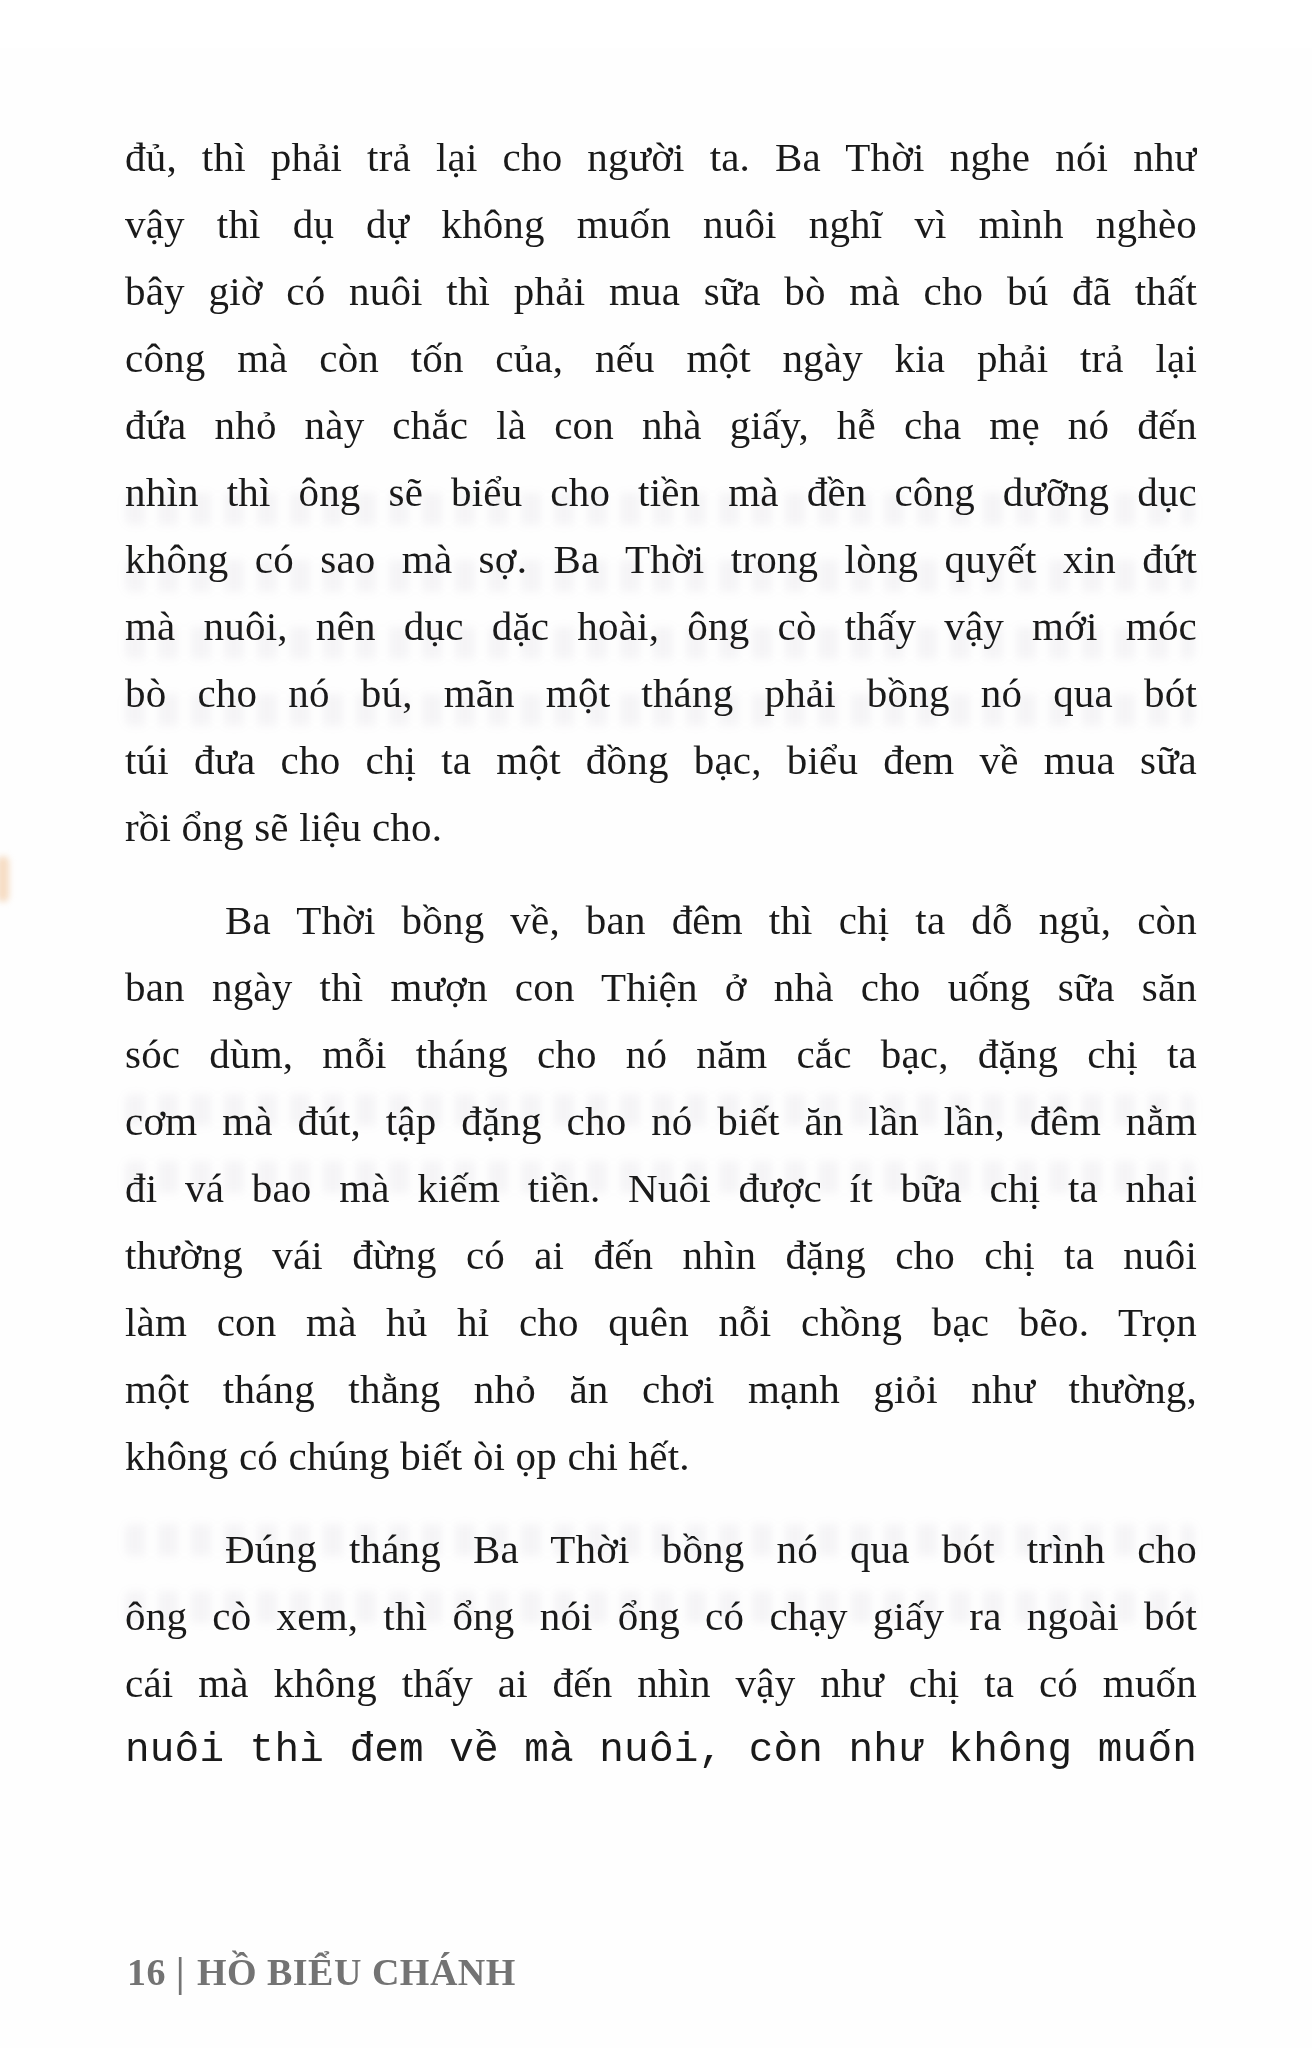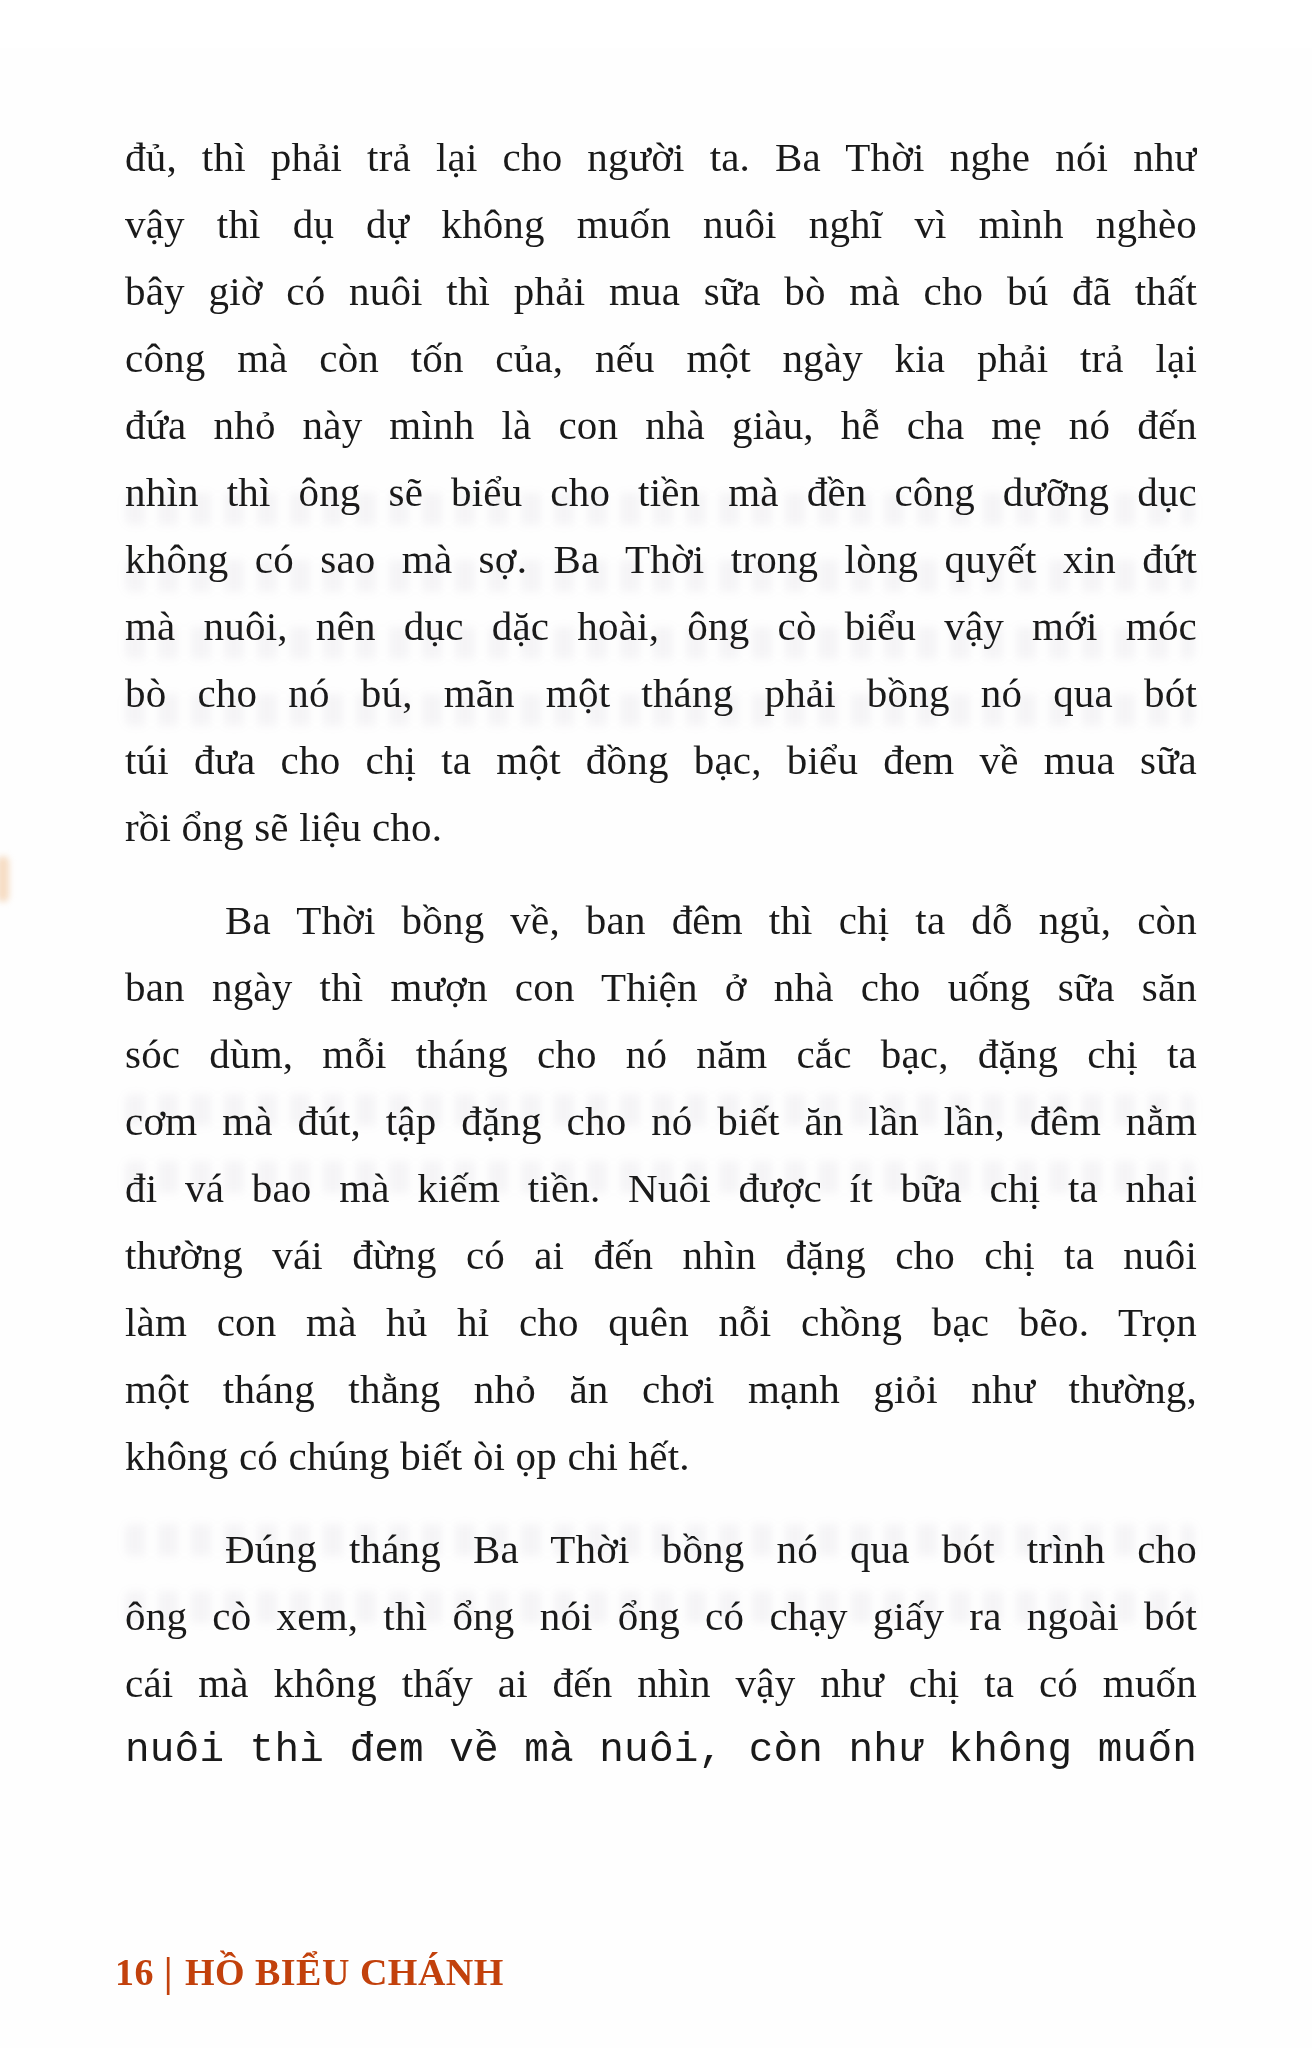--- a/index.html
+++ b/index.html
@@ -44,26 +44,26 @@
   }
   .line.last {
     text-align-last: left;
   }
   .para.justify-last .line.last {
     text-align-last: justify;
     font-family: Liberation Mono, monospace;
   }
   .footer {
     position: absolute;
-    left: 115px;
+    left: 127px;
     top: 1902px;
     font-size: 38px;
     font-weight: bold;
     letter-spacing: 0.5px;
-    color: #c2410c;
+    color: #737373;
   }
   .footer .sep {
     display: inline-block;
     margin: 0 12px 0 10px;
     font-weight: bold;
     transform: scaleY(1.1);
   }
   
   .ghost {
     position: absolute;
@@ -118,24 +118,24 @@
   <div class="ghost" style="top:1113px"></div>
   <div class="ghost" style="top:1476px"></div>
   <div class="ghost" style="top:1543px"></div>
 
   <div class="text-block">
       <div class="para">
         <div class="line first">đủ, thì phải trả lại cho người ta. Ba Thời nghe nói như</div>
         <div class="line">vậy thì dụ dự không muốn nuôi nghĩ vì mình nghèo</div>
         <div class="line">bây giờ có nuôi thì phải mua sữa bò mà cho bú đã thất</div>
         <div class="line">công mà còn tốn của, nếu một ngày kia phải trả lại</div>
-        <div class="line">đứa nhỏ này mình là con nhà giàu, hễ cha mẹ nó đến</div>
+        <div class="line">đứa nhỏ này chắc là con nhà giấy, hễ cha mẹ nó đến</div>
         <div class="line">nhìn thì ông sẽ biểu cho tiền mà đền công dưỡng dục</div>
         <div class="line">không có sao mà sợ. Ba Thời trong lòng quyết xin đứt</div>
-        <div class="line">mà nuôi, nên dục dặc hoài, ông cò biểu vậy mới móc</div>
+        <div class="line">mà nuôi, nên dục dặc hoài, ông cò thấy vậy mới móc</div>
         <div class="line">bò cho nó bú, mãn một tháng phải bồng nó qua bót</div>
         <div class="line">túi đưa cho chị ta một đồng bạc, biểu đem về mua sữa</div>
         <div class="line last">rồi ổng sẽ liệu cho.</div>
       </div>
       <div class="para indent">
         <div class="line first">Ba Thời bồng về, ban đêm thì chị ta dỗ ngủ, còn</div>
         <div class="line">ban ngày thì mượn con Thiện ở nhà cho uống sữa săn</div>
         <div class="line">sóc dùm, mỗi tháng cho nó năm cắc bạc, đặng chị ta</div>
         <div class="line">cơm mà đút, tập đặng cho nó biết ăn lần lần, đêm nằm</div>
         <div class="line">đi vá bao mà kiếm tiền. Nuôi được ít bữa chị ta nhai</div>

